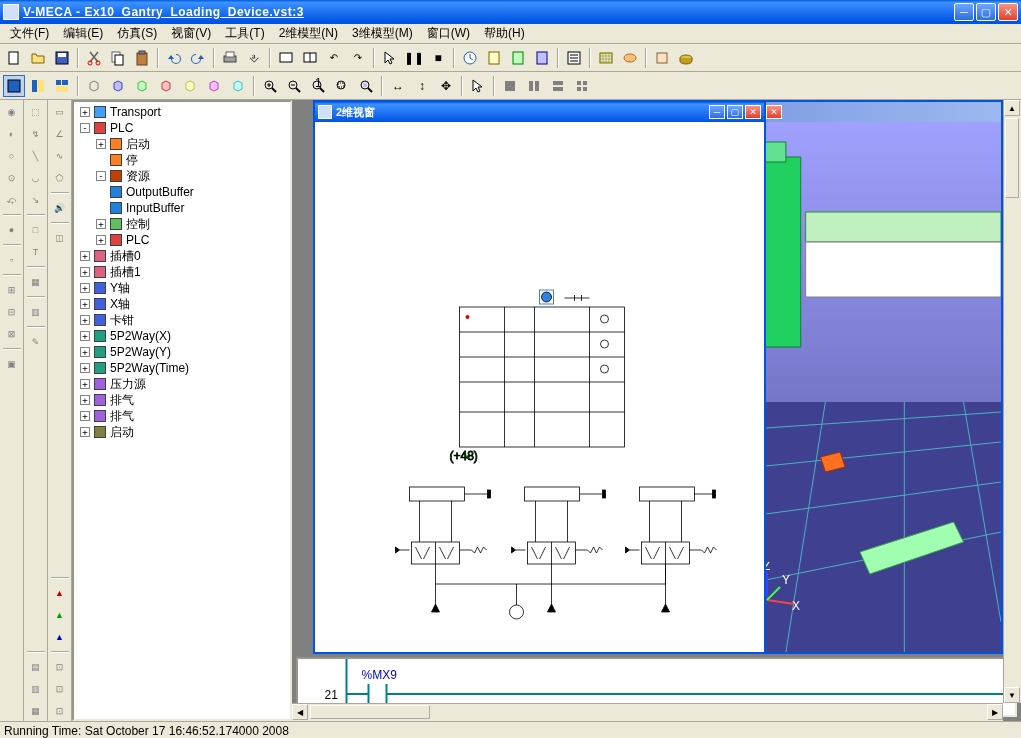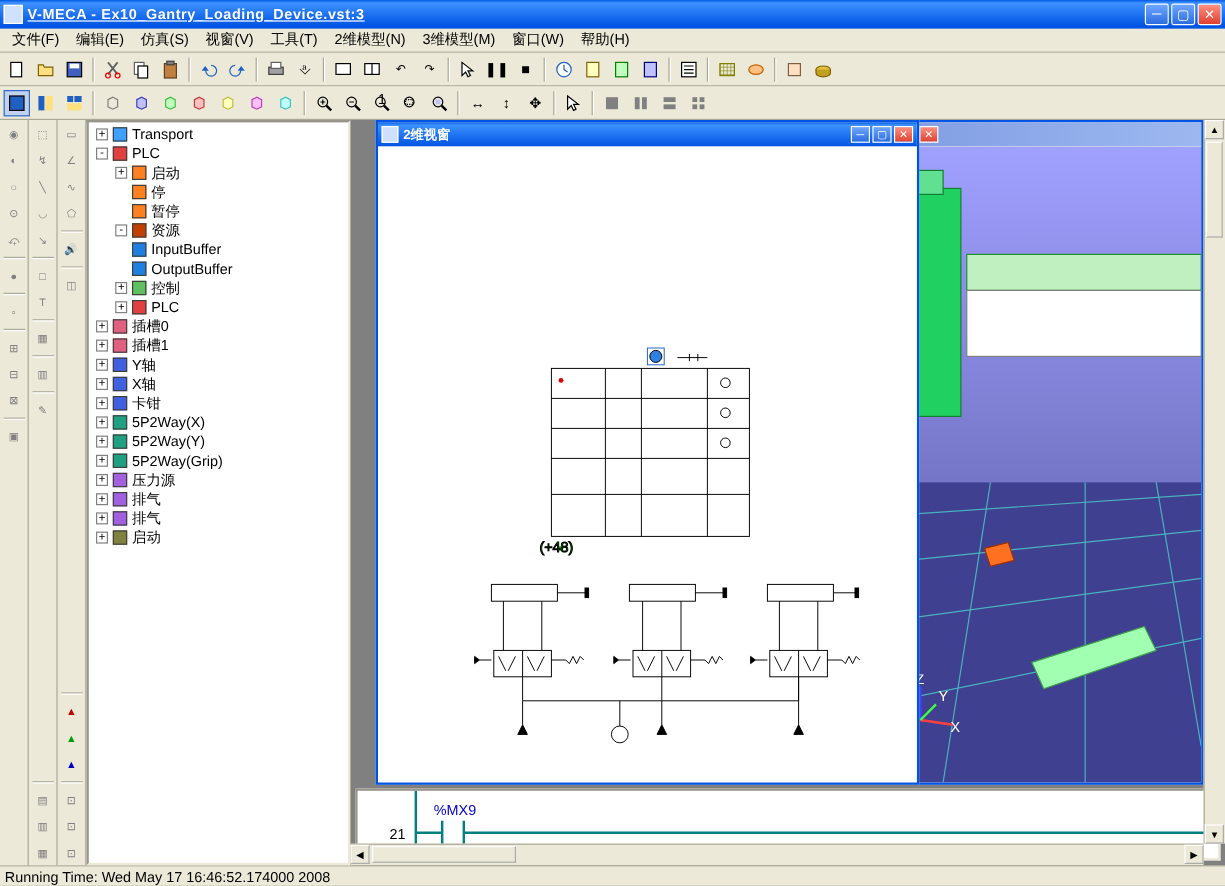--- a/index.html
+++ b/index.html
@@ -439,46 +439,39 @@
           <span class="tree-label">启动</span>
         </div>
         <div class="tree-node" style="padding-left: 20px;">
           <span class="tree-spacer"></span>
           <span class="tree-icon">
             <span class="ico-color" style="width:12px;height:12px;background:#ff8020;border:1px solid #404040"></span>
           </span>
           <span class="tree-label">停</span>
         </div>
         <div class="tree-node" style="padding-left: 20px;">
-          <span class="tree-spacer"></span>
-          <span class="tree-icon">
-            <span class="ico-color" style="width:12px;height:12px;background:#ff8020;border:1px solid #404040"></span>
-          </span>
-          <span class="tree-label">暂停</span>
-        </div>
-        <div class="tree-node" style="padding-left: 20px;">
           <span class="tree-expand">-</span>
           <span class="tree-icon">
             <span class="ico-color" style="width:12px;height:12px;background:#c04000;border:1px solid #404040"></span>
           </span>
           <span class="tree-label">资源</span>
         </div>
         <div class="tree-node" style="padding-left: 20px;">
           <span class="tree-spacer"></span>
           <span class="tree-icon">
             <span class="ico-color" style="width:12px;height:12px;background:#2080e0;border:1px solid #404040"></span>
           </span>
-          <span class="tree-label">InputBuffer</span>
+          <span class="tree-label">OutputBuffer</span>
         </div>
         <div class="tree-node" style="padding-left: 20px;">
           <span class="tree-spacer"></span>
           <span class="tree-icon">
             <span class="ico-color" style="width:12px;height:12px;background:#2080e0;border:1px solid #404040"></span>
           </span>
-          <span class="tree-label">OutputBuffer</span>
+          <span class="tree-label">InputBuffer</span>
         </div>
         <div class="tree-node" style="padding-left: 20px;">
           <span class="tree-expand">+</span>
           <span class="tree-icon">
             <span class="ico-color" style="width:12px;height:12px;background:#60c060;border:1px solid #404040"></span>
           </span>
           <span class="tree-label">控制</span>
         </div>
         <div class="tree-node" style="padding-left: 20px;">
           <span class="tree-expand">+</span>
@@ -534,21 +527,21 @@
           <span class="tree-icon">
             <span class="ico-color" style="width:12px;height:12px;background:#20a080;border:1px solid #404040"></span>
           </span>
           <span class="tree-label">5P2Way(Y)</span>
         </div>
         <div class="tree-node" style="padding-left: 4px;">
           <span class="tree-expand">+</span>
           <span class="tree-icon">
             <span class="ico-color" style="width:12px;height:12px;background:#20a080;border:1px solid #404040"></span>
           </span>
-          <span class="tree-label">5P2Way(Grip)</span>
+          <span class="tree-label">5P2Way(Time)</span>
         </div>
         <div class="tree-node" style="padding-left: 4px;">
           <span class="tree-expand">+</span>
           <span class="tree-icon">
             <span class="ico-color" style="width:12px;height:12px;background:#a060e0;border:1px solid #404040"></span>
           </span>
           <span class="tree-label">压力源</span>
         </div>
         <div class="tree-node" style="padding-left: 4px;">
           <span class="tree-expand">+</span>
@@ -731,14 +724,14 @@
     </div>
     <div class="scrollbar-h">
       <div class="scroll-btn" style="left:0">◀</div>
       <div class="scroll-thumb" style="left:18px;top:1px;height:14px;width:120px"></div>
       <div class="scroll-btn" style="right:0">▶</div>
     </div>
   </div>
 </div>
 
 <div class="statusbar">
-  <span>Running Time: Wed May 17 16:46:52.174000 2008</span>
+  <span>Running Time: Sat October 17 16:46:52.174000 2008</span>
 </div>
 
 </body></html>

